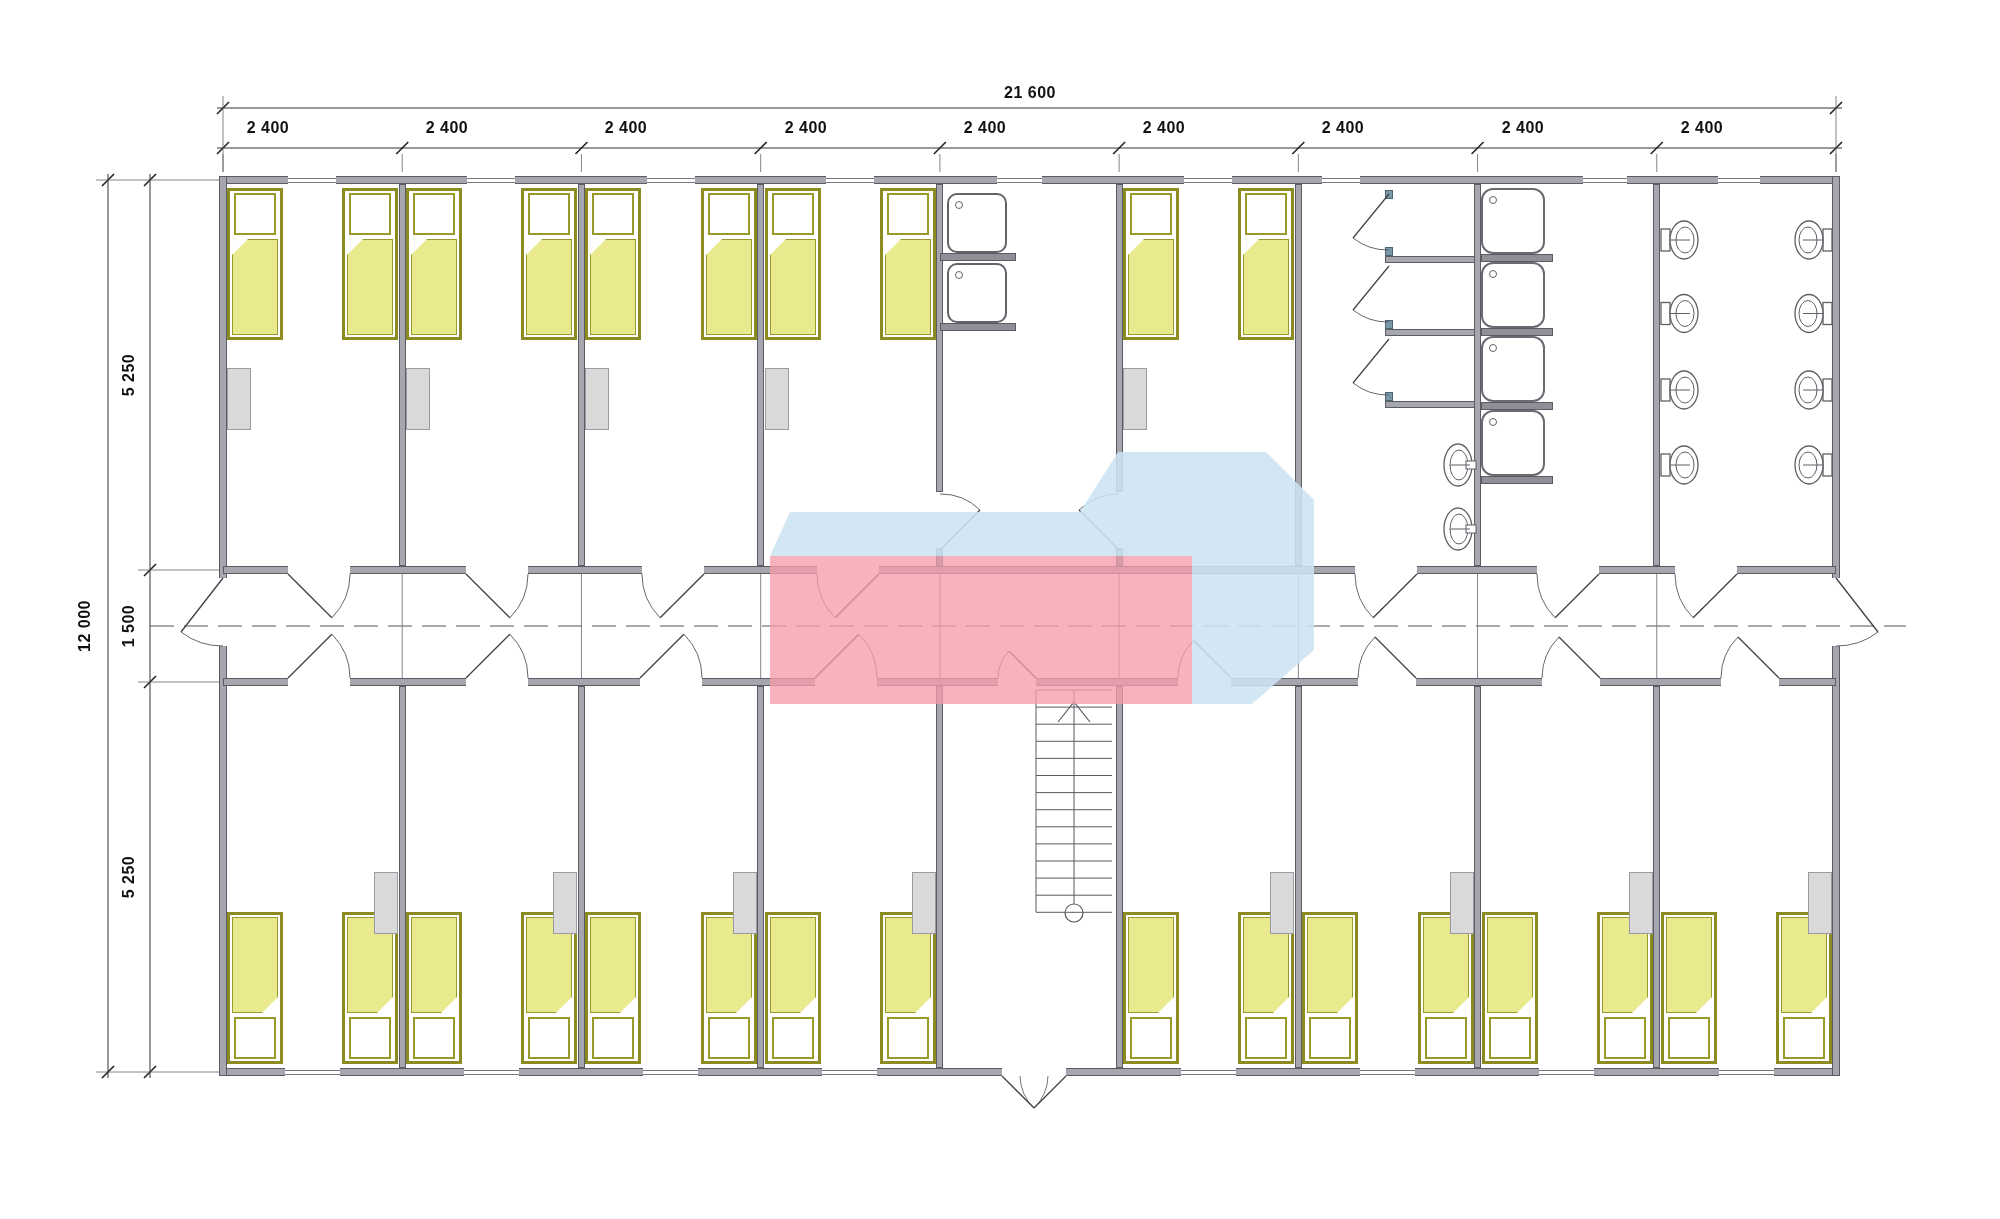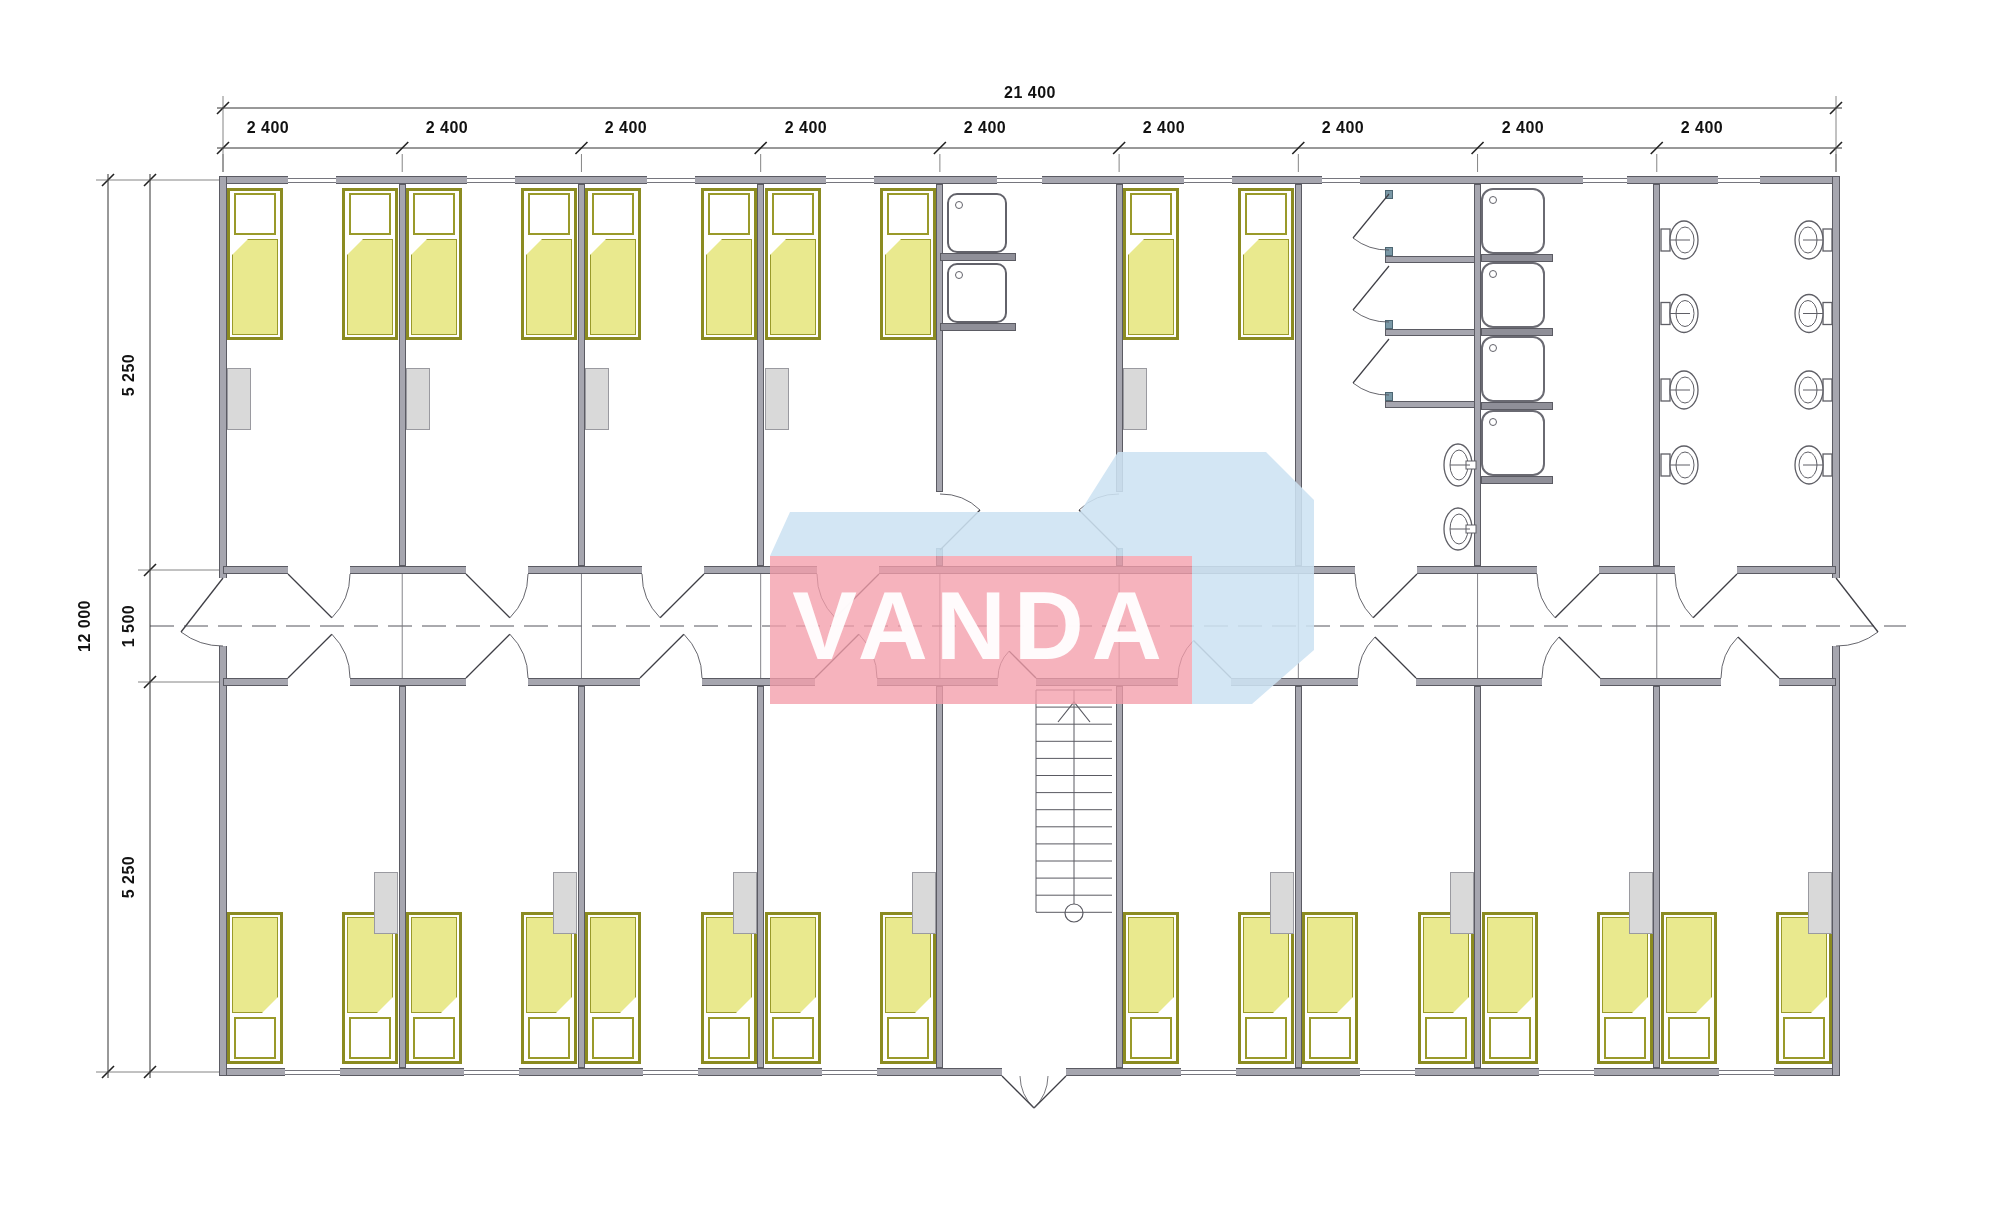--- a/index.html
+++ b/index.html
@@ -499,23 +499,22 @@
       <line x1="96" y1="180" x2="219" y2="180" stroke="#666" stroke-width="0.8"></line>
       <line x1="96" y1="1072" x2="219" y2="1072" stroke="#666" stroke-width="0.8"></line>
       <line x1="138" y1="570" x2="219" y2="570" stroke="#666" stroke-width="0.8"></line>
       <line x1="138" y1="682" x2="219" y2="682" stroke="#666" stroke-width="0.8"></line>
     </svg>
 
   <svg id="wm-blue" width="2000" height="1219">
     <polygon points="770,556 790,512 1080,512 1118,452 1266,452 1314,500 1314,650 1252,704 1192,704 1192,556" fill="rgba(205,227,242,0.88)"></polygon>
   </svg>
   <div id="wm-pink" style="left:770px;top:556px;width:422px;height:148px;"></div>
-  <div id="wm-text" style="left:770px;top:552px;width:422px;height:148px;">VANDA</div>
 
-  <div class="dimlabel" style="left:985px;top:84px;">21 400</div>
+  <div class="dimlabel" style="left:985px;top:84px;">21 600</div>
   <div class="dimlabel" style="left:223px;top:119px;">2 400</div>
   <div class="dimlabel" style="left:402px;top:119px;">2 400</div>
   <div class="dimlabel" style="left:581px;top:119px;">2 400</div>
   <div class="dimlabel" style="left:761px;top:119px;">2 400</div>
   <div class="dimlabel" style="left:940px;top:119px;">2 400</div>
   <div class="dimlabel" style="left:1119px;top:119px;">2 400</div>
   <div class="dimlabel" style="left:1298px;top:119px;">2 400</div>
   <div class="dimlabel" style="left:1478px;top:119px;">2 400</div>
   <div class="dimlabel" style="left:1657px;top:119px;">2 400</div>
   <div class="dimlabel vlabel" style="left:41px;top:616px;">12 000</div>

